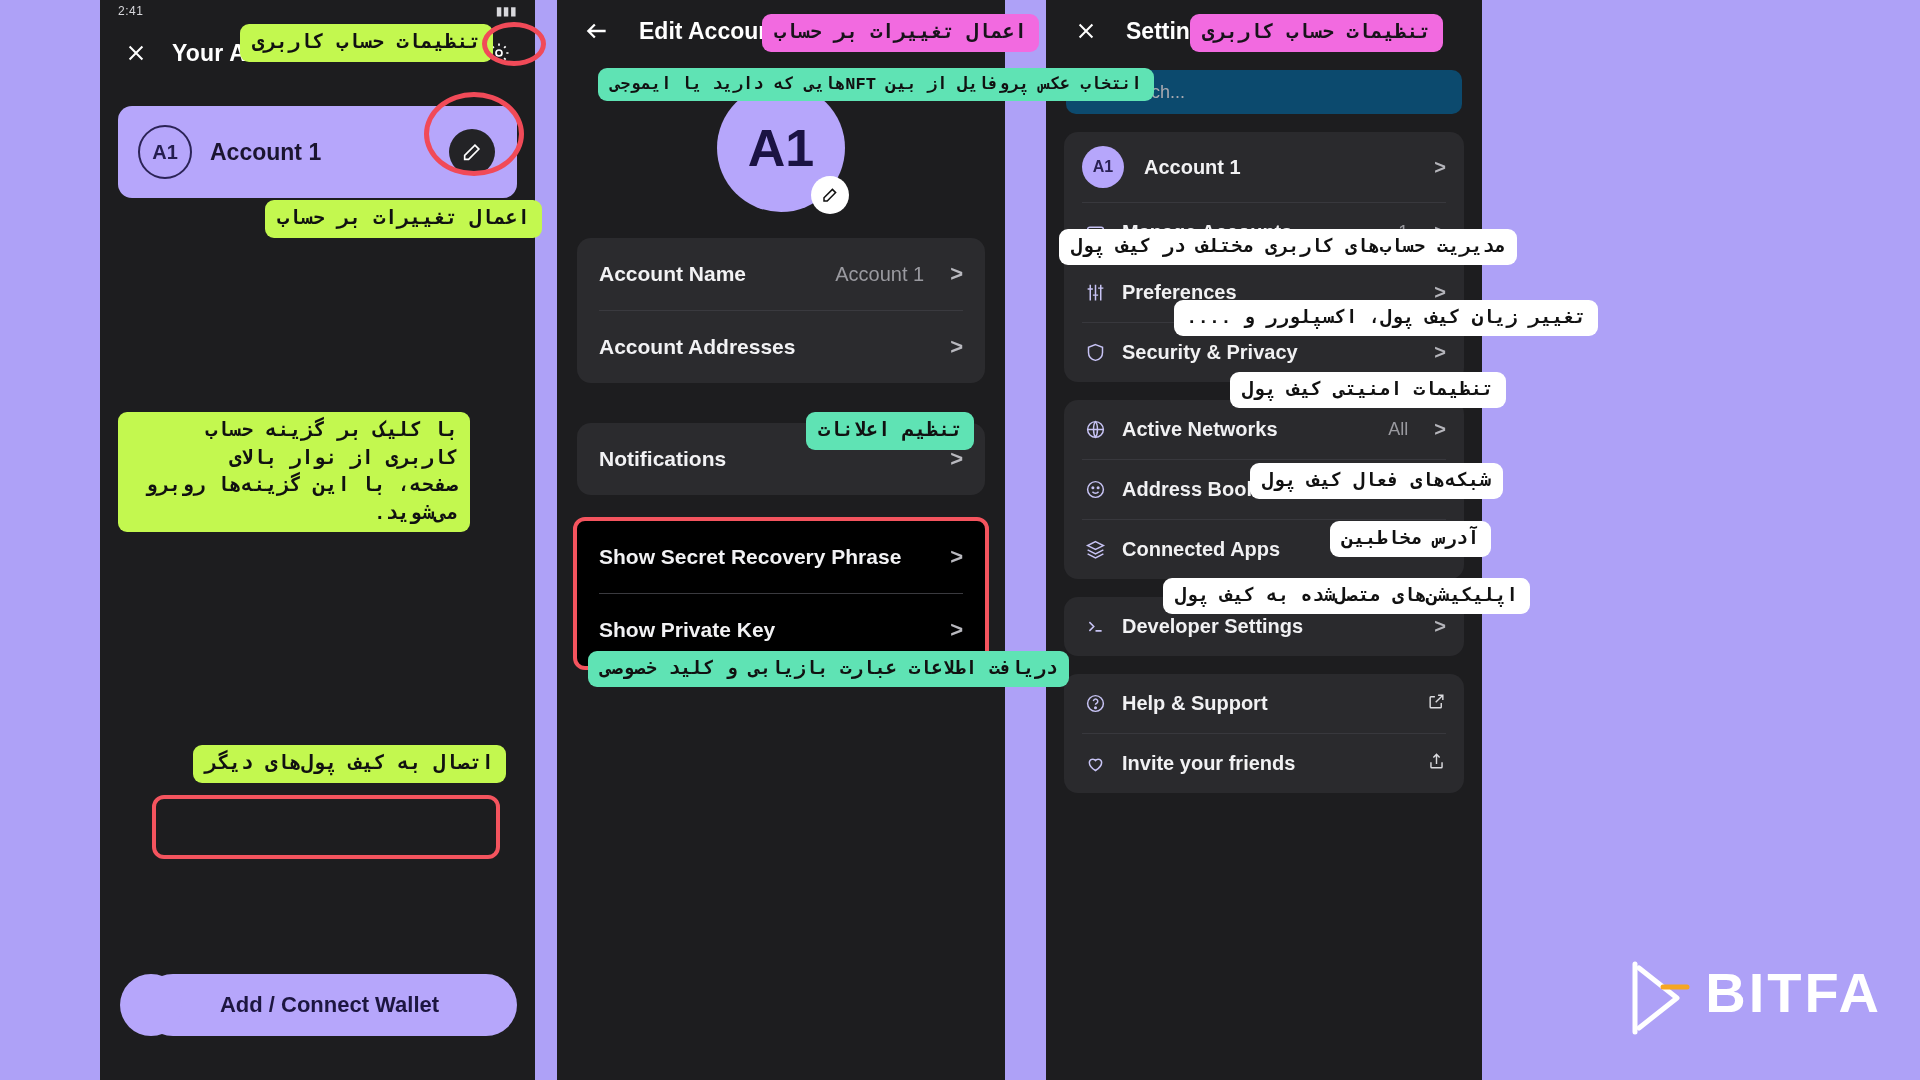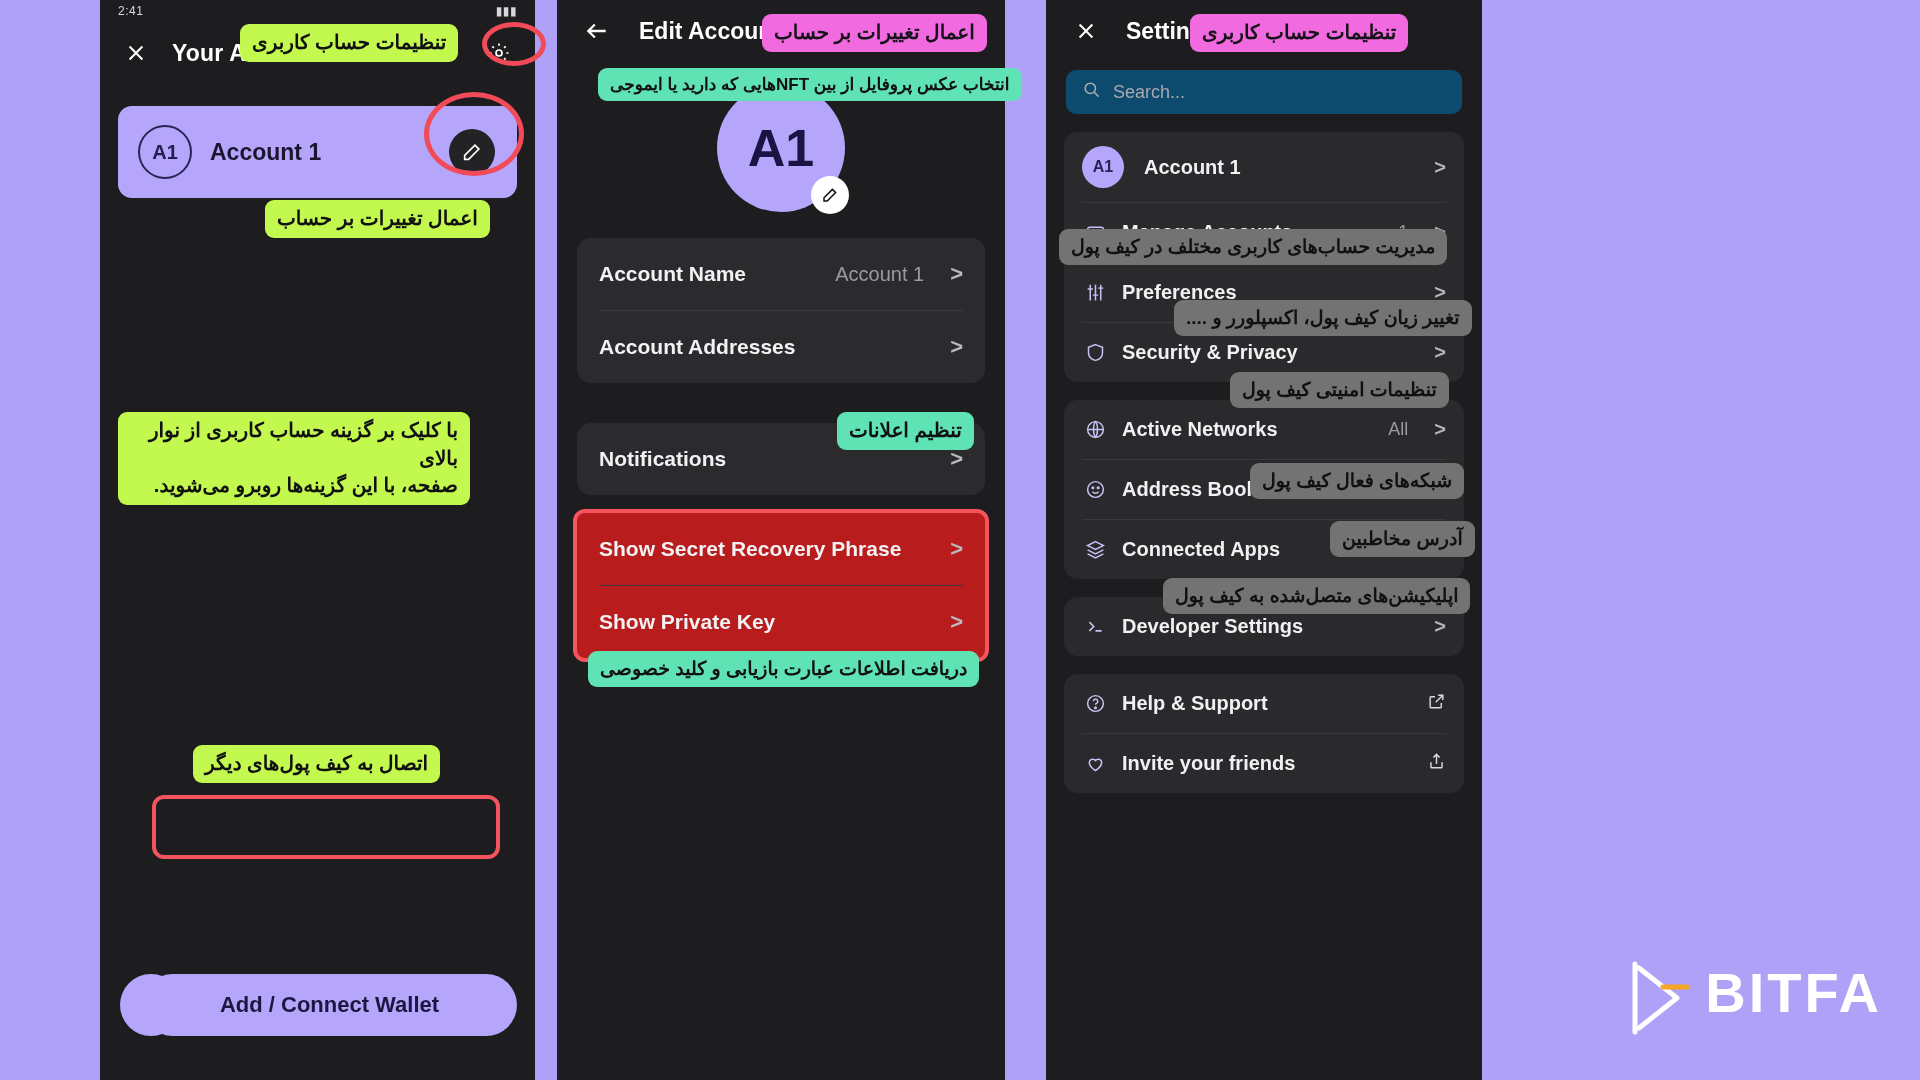--- a/index.html
+++ b/index.html
@@ -95,22 +95,22 @@
     color:#f2f2f4; font-size:21px; font-weight:600; gap:14px;
     position:relative;
   }
   .row .val { margin-left:auto; color:#9a9aa0; font-size:20px; font-weight:500; }
   .row .chev { margin-left:12px; color:#b9b9bf; font-size:22px; }
   .row .chev.solo { margin-left:auto; }
   .divider { height:1px; background:#3a3a3f; margin:0 22px; }
   .gap { height:14px; }
 
   .danger-box {
-    margin:0 16px; border:4px solid #f4545e; border-radius:12px;
-    background:#b91c1c; overflow:hidden;
+    margin:8px 16px; border:4px solid #f4545e; border-radius:12px;
+    background:#000000; overflow:hidden;
   }
 
   
   .r-head { height:62px; display:flex; align-items:center; padding:0 26px; gap:26px; }
   .r-head .ttl { color:#fff; font-size:23px; font-weight:bold; }
   .search {
     margin:8px 20px 0 20px; height:44px; border-radius:10px; background:#0c4a6e;
     display:flex; align-items:center; gap:12px; padding:0 16px;
     color:#a9a9b0; font-size:18px;
   }
@@ -126,25 +126,25 @@
   .r-row .chev { margin-left:12px; color:#b5b5bb; font-size:20px; }
   .r-row .chev.solo { margin-left:auto; }
   .r-div { height:1px; background:#38383d; margin:0 18px; }
   .r-row .ext { margin-left:auto; color:#dcdce0; }
 
   
   .ann {
     position:absolute; border-radius:9px; padding:5px 12px;
     font-size:20px; font-weight:bold; color:#111; direction:rtl;
     white-space:nowrap; line-height:1.38; z-index:50;
-    font-family:Liberation Sans, sans-serif;
+    font-family:Liberation Mono, monospace;
   }
   .ann.green  { background:#c3f84f; }
   .ann.mint   { background:#5fe3b4; }
-  .ann.yellow { background:#737373; }
+  .ann.yellow { background:#ffffff; }
   .ann.pink   { background:#f26ae0; color:#17131a; }
   .ann.multi  { white-space:normal; text-align:right; }
 
   .circle-mark {
     position:absolute; border:5px solid #f14a58; border-radius:50%;
     z-index:60; pointer-events:none;
   }
   .rect-mark {
     position:absolute; border:4px solid #f4545e; border-radius:12px;
     z-index:60; pointer-events:none;
@@ -411,21 +411,21 @@
     </div>
   </div>
 
   <div class="ann green" style="left:240px; top:24px;">تنظیمات حساب کاربری</div>
   <div class="ann green" style="left:265px; top:200px;">اعمال تغییرات بر حساب</div>
   <div class="ann green multi" style="left:118px; top:412px; width:352px;">با کلیک بر گزینه حساب کاربری از نوار بالای<br>صفحه، با این گزینه‌ها روبرو می‌شوید.</div>
   <div class="ann green" style="left:193px; top:745px;">اتصال به کیف پول‌های دیگر</div>
 
   <div class="ann pink" style="left:762px; top:14px;">اعمال تغییرات بر حساب</div>
   <div class="ann mint" style="left:598px; top:68px; font-size:17px;">انتخاب عکس پروفایل از بین NFTهایی که دارید یا ایموجی</div>
-  <div class="ann mint" style="left:837px; top:412px;">تنظیم اعلانات</div>
+  <div class="ann mint" style="left:806px; top:412px;">تنظیم اعلانات</div>
   <div class="ann mint" style="left:588px; top:651px; font-size:19px;">دریافت اطلاعات عبارت بازیابی و کلید خصوصی</div>
 
   <div class="ann pink" style="left:1190px; top:14px;">تنظیمات حساب کاربری</div>
   <div class="ann yellow" style="left:1059px; top:229px; font-size:19px;">مدیریت حساب‌های کاربری مختلف در کیف پول</div>
   <div class="ann yellow" style="left:1174px; top:300px; font-size:19px;">تغییر زیان کیف پول، اکسپلورر و ....</div>
   <div class="ann yellow" style="left:1230px; top:372px; font-size:19px;">تنظیمات امنیتی کیف پول</div>
   <div class="ann yellow" style="left:1250px; top:463px; font-size:19px;">شبکه‌های فعال کیف پول</div>
   <div class="ann yellow" style="left:1330px; top:521px; font-size:19px;">آدرس مخاطبین</div>
   <div class="ann yellow" style="left:1163px; top:578px; font-size:19px;">اپلیکیشن‌های متصل‌شده به کیف پول</div>
 

